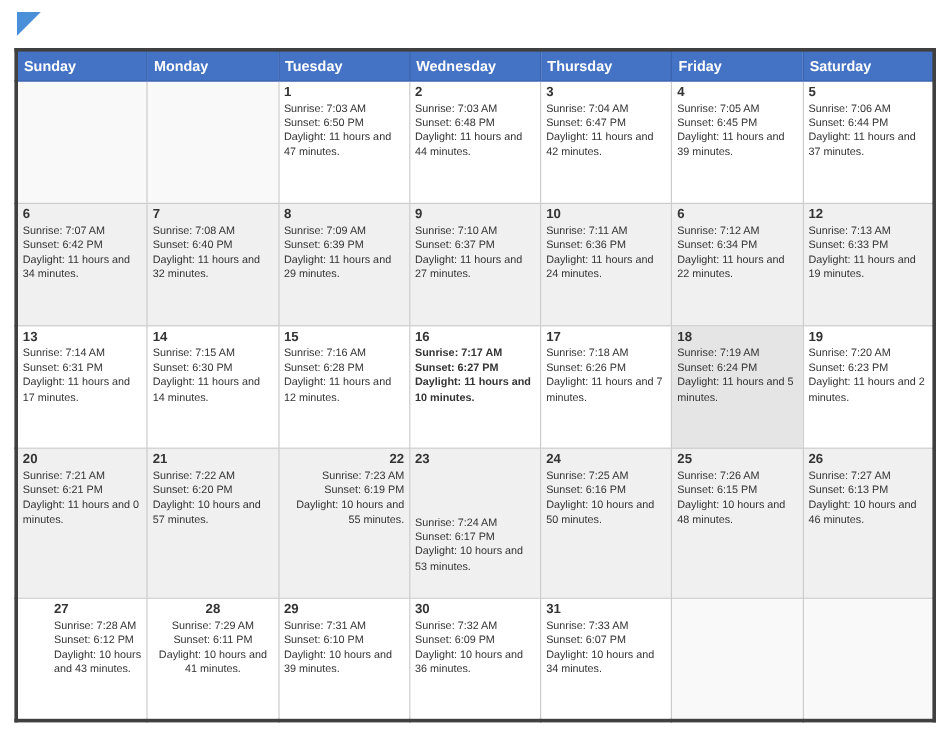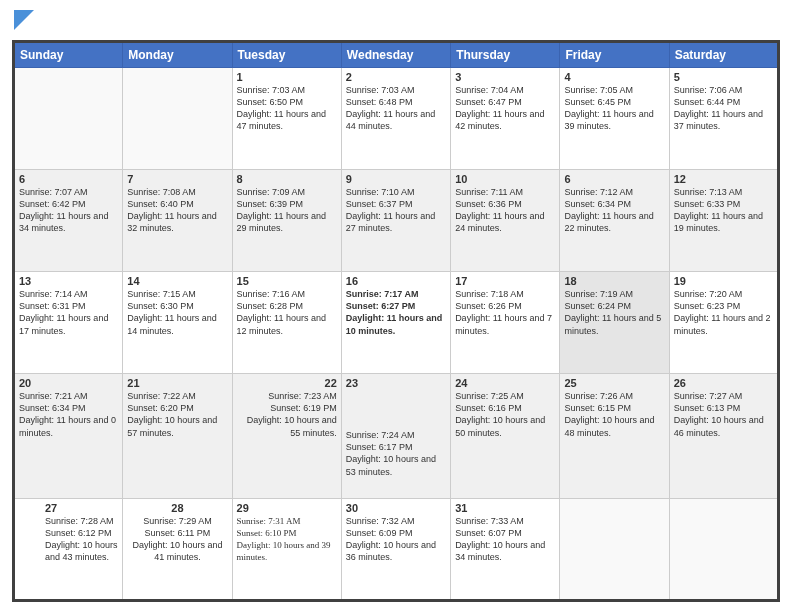--- a/index.html
+++ b/index.html
@@ -247,21 +247,21 @@
             <span class="day-num">19</span>
             <div class="cell-info" style="white-space: pre-line;">Sunrise: 7:20 AM
 Sunset: 6:23 PM
 Daylight: 11 hours and 2 minutes.</div>
           </td>
         </tr>
         <tr>
           <td style="background: rgb(240, 240, 240);">
             <span class="day-num">20</span>
             <div class="cell-info" style="white-space: pre-line;">Sunrise: 7:21 AM
-Sunset: 6:34 PM
+Sunset: 6:21 PM
 Daylight: 11 hours and 0 minutes.</div>
           </td>
           <td style="background: rgb(240, 240, 240);">
             <span class="day-num">21</span>
             <div class="cell-info" style="white-space: pre-line;">Sunrise: 7:22 AM
 Sunset: 6:20 PM
 Daylight: 10 hours and 57 minutes.</div>
           </td>
           <td style="background: rgb(240, 240, 240); text-align: right;">
             <span class="day-num">22</span>
@@ -302,21 +302,21 @@
 Daylight: 10 hours and 43 minutes.</div>
           </td>
           <td style="background: rgb(255, 255, 255); text-align: center;">
             <span class="day-num">28</span>
             <div class="cell-info" style="white-space: pre-line;">Sunrise: 7:29 AM
 Sunset: 6:11 PM
 Daylight: 10 hours and 41 minutes.</div>
           </td>
           <td style="background: rgb(255, 255, 255);">
             <span class="day-num">29</span>
-            <div class="cell-info" style="white-space: pre-line; font-family: Liberation Serif, serif;">Sunrise: 7:31 AM
+            <div class="cell-info" style="white-space: pre-line;">Sunrise: 7:31 AM
 Sunset: 6:10 PM
 Daylight: 10 hours and 39 minutes.</div>
           </td>
           <td style="background: rgb(255, 255, 255);">
             <span class="day-num">30</span>
             <div class="cell-info" style="white-space: pre-line;">Sunrise: 7:32 AM
 Sunset: 6:09 PM
 Daylight: 10 hours and 36 minutes.</div>
           </td>
           <td style="background: rgb(255, 255, 255);">

